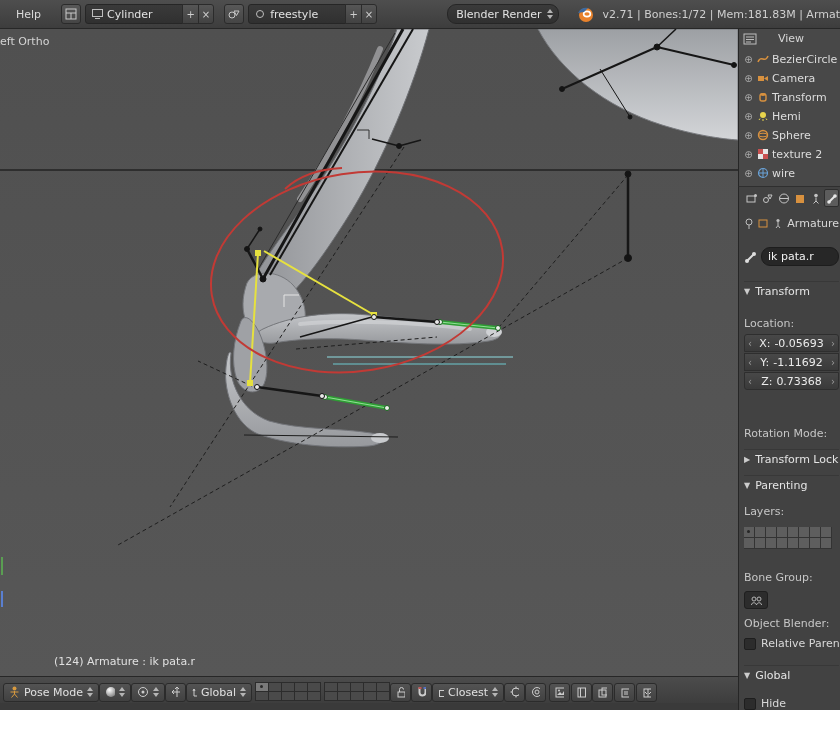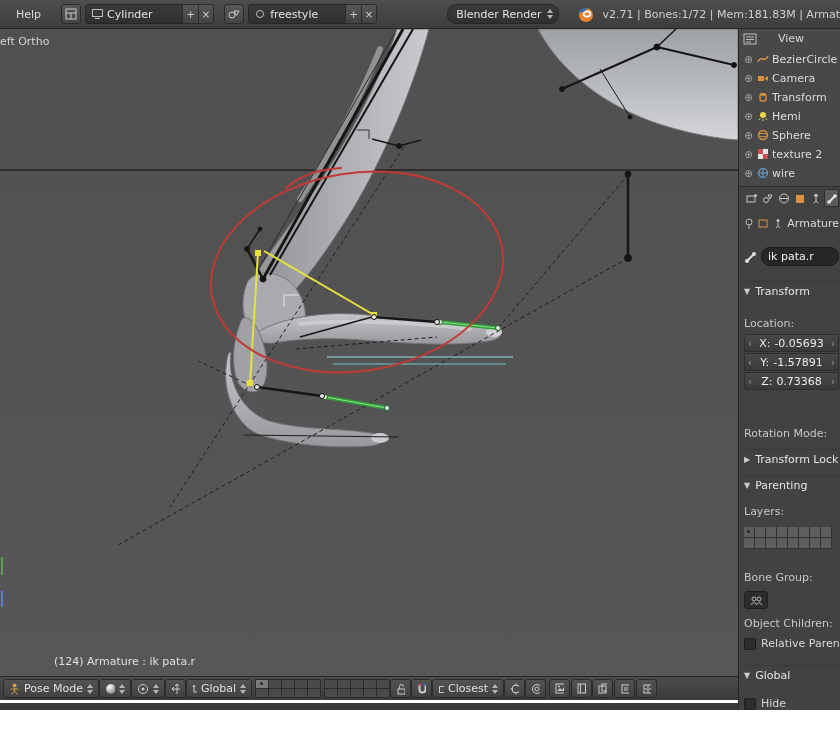--- a/index.html
+++ b/index.html
@@ -33,21 +33,21 @@
   #info-text { margin-left:8px; color:#cfcfcf; }
   #blender-logo { margin-left:18px; }
 
   
   #viewport { left:0; top:29px; width:738px; height:650px; background:#535353; overflow:hidden; }
   svg text { font-family:"DejaVu Sans","Liberation Sans",sans-serif; }
 
   
   #bottom-bar { left:0; top:676px; width:738px; height:24px;
     background:linear-gradient(#4c4c4c,#3b3b3b); border-top:1px solid #272727;
-    display:flex; align-items:center; padding:8px 3px; gap:0; overflow:hidden; }
+    display:flex; align-items:center; padding:15px 3px; gap:0; overflow:hidden; }
   #win-edge { left:0; top:703px; width:738px; height:7px; background:#3a3a3a; }
   .tbtn { height:19px; display:flex; align-items:center; gap:4px; padding:0 5px;
     background:linear-gradient(#535353,#414141); border:1px solid #2b2b2b; border-radius:3px;
     color:#e0e0e0; white-space:nowrap; }
   .vp-layers { display:grid; grid-template-columns:repeat(5,13px); grid-auto-rows:9px; }
   .vp-layers span { background:#4a4a4a; border:1px solid #2c2c2c; margin:-1px 0 0 -1px; position:relative;}
   .vp-layers span.on { background:#7a7a7a; }
   .vp-layers span.on::after{content:"";position:absolute;left:4px;top:2px;width:3px;height:3px;border-radius:50%;background:#2a2a2a;}
 
   
@@ -582,21 +582,21 @@
       <span class="nf-center">
           <span>X:</span>
           <span>-0.05693</span>
         </span>
       <span class="caret">›</span>
     </div>
     <div class="prow numfield" style="top:166px">
       <span class="caret">‹</span>
       <span class="nf-center">
           <span>Y:</span>
-          <span>-1.57891</span>
+          <span>-1.11692</span>
         </span>
       <span class="caret">›</span>
     </div>
     <div class="prow numfield last" style="top:185px">
       <span class="caret">‹</span>
       <span class="nf-center">
           <span>Z:</span>
           <span>0.73368</span>
         </span>
       <span class="caret">›</span>
@@ -640,21 +640,21 @@
     <div class="prow" style="top:404px">
       <span class="group-btn">
         <svg width="13" height="11">
             <circle cx="4" cy="4" r="2" fill="none" stroke="#b5b5b5"></circle>
             <circle cx="9" cy="4" r="2" fill="none" stroke="#b5b5b5"></circle>
             <path d="M1.5,10 C1.5,7 6,7 6.5,10 M6.5,10 C7,7 11.5,7 11.5,10" fill="none" stroke="#b5b5b5"></path>
           </svg>
       </span>
     </div>
 
-    <div class="prow plabel" style="top:430px">Object Children:</div>
+    <div class="prow plabel" style="top:430px">Object Blender:</div>
 
     <div class="prow cbrow" style="top:450px">
       <span class="checkbox"></span>
       <span>Relative Parenting</span>
     </div>
 
     <div class="prow phead" style="top:478px">
       <span class="tri">▼</span>
       <span>Global</span>
     </div>

